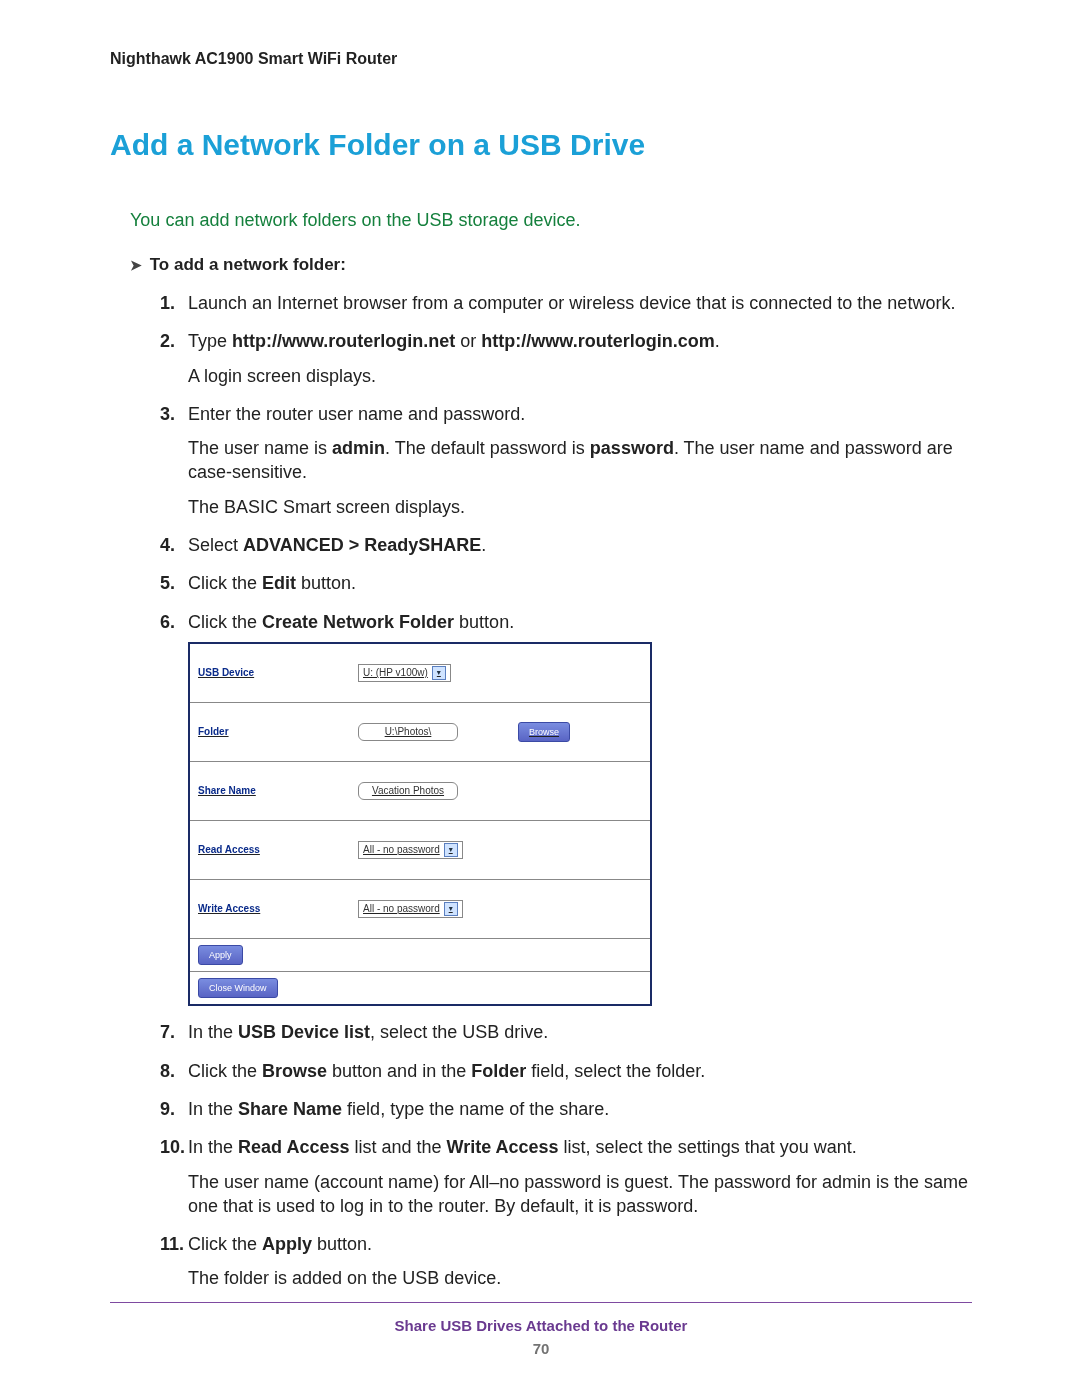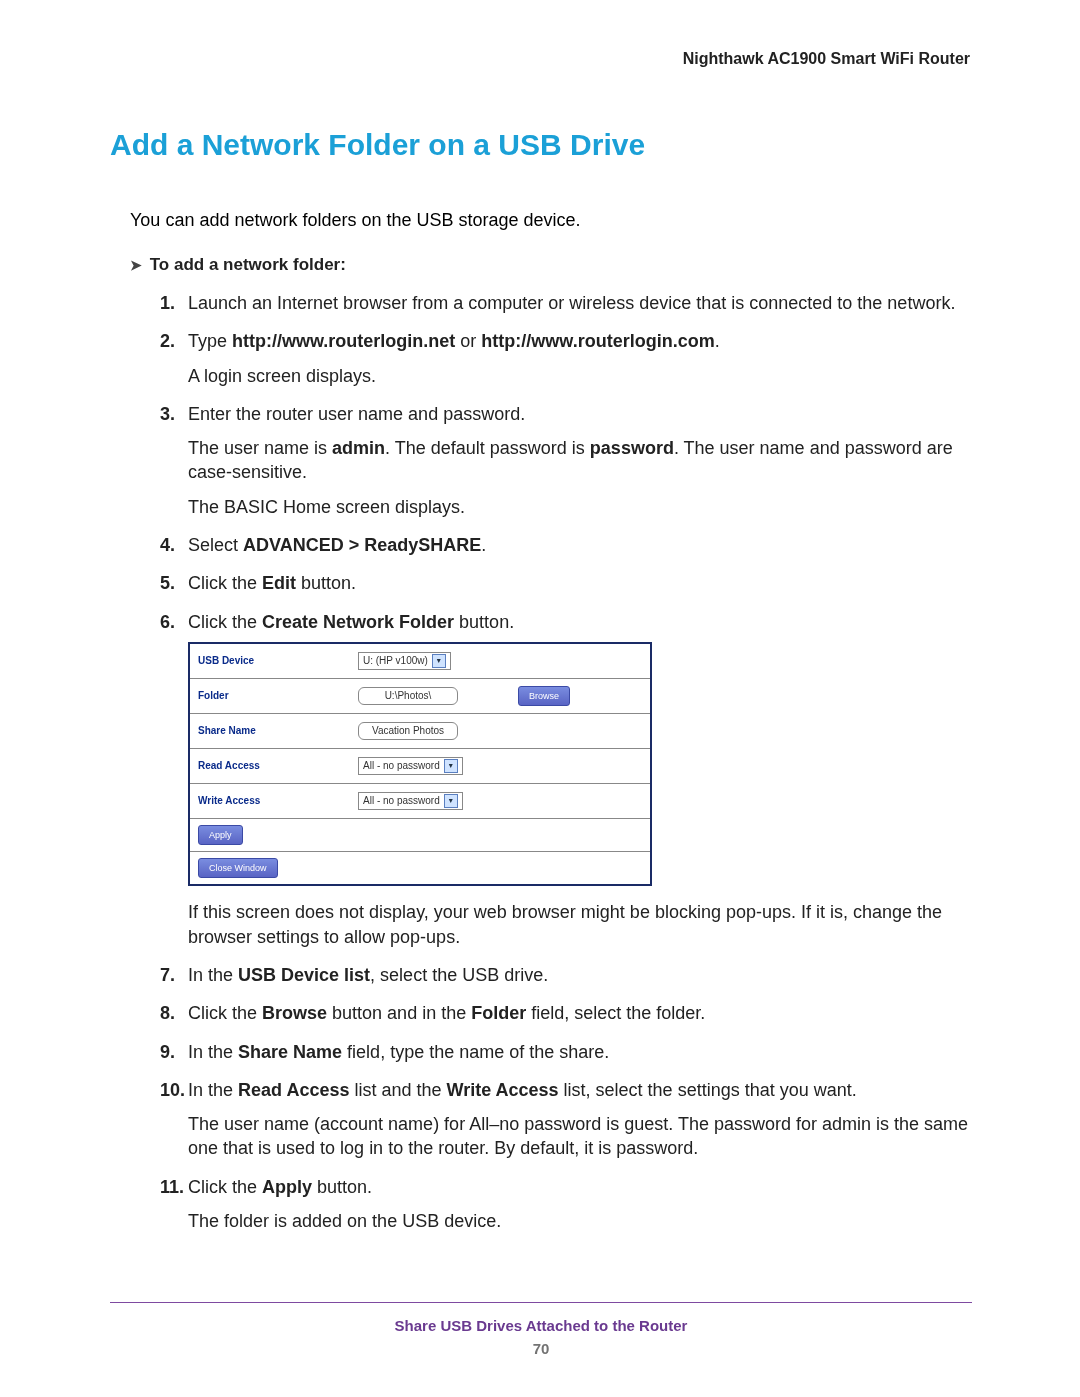--- a/index.html
+++ b/index.html
@@ -11,35 +11,35 @@
   }
   .page {
     width: 1080px;
     min-height: 1397px;
     margin: 0 auto;
     position: relative;
     box-sizing: border-box;
     padding: 50px 110px 80px 110px;
   }
   .doc-header {
-    text-align: right;
+    text-align: left;
     font-weight: 700;
     font-size: 16px;
     color: #222;
     margin-bottom: 60px;
   }
   .section-title {
     font-size: 30px;
     font-weight: 700;
     color: #1ba0d7;
     margin: 0 0 48px 0;
   }
   .intro {
     font-size: 18px;
-    color: #000000;
+    color: #15803d;
     margin: 0 0 24px 20px;
   }
   .sub-head {
     display: flex;
     align-items: baseline;
     margin: 0 0 16px 20px;
     font-weight: 700;
     font-size: 17px;
   }
   .sub-head .tri {
@@ -77,22 +77,23 @@
     width: 460px;
     margin: 8px 0 14px 0;
     border: 2px solid #1a2b66;
     font-size: 10px;
     background: #fff;
   }
   .dialog .row {
     display: flex;
     align-items: center;
     border-bottom: 1px solid #888;
-    padding: 7px 8px;
+    padding: 19px 8px;
     min-height: 20px;
+    text-decoration: underline;
   }
   .dialog .label {
     width: 160px;
     color: #0a2b8a;
     font-weight: 700;
     font-size: 10px;
   }
   .dialog .control {
     flex: 1;
     display: flex;
@@ -184,21 +185,21 @@
     <li>
       <span>Type </span><span class="b">http://www.routerlogin.net</span><span> or </span><span class="b">http://www.routerlogin.com</span><span>.</span>
       <p>A login screen displays.</p>
     </li>
 
     <li>
       <span>Enter the router user name and password.</span>
       <p>
         <span>The user name is </span><span class="b">admin</span><span>. The default password is </span><span class="b">password</span><span>. The user name and password are case-sensitive.</span>
       </p>
-      <p>The BASIC Home screen displays.</p>
+      <p>The BASIC Smart screen displays.</p>
     </li>
 
     <li>
       <span>Select </span><span class="b">ADVANCED &gt; ReadySHARE</span><span>.</span>
     </li>
 
     <li>
       <span>Click the </span><span class="b">Edit</span><span> button.</span>
     </li>
 
@@ -248,21 +249,20 @@
           </div>
         </div>
         <div class="btn-row">
           <span class="btn-apply">Apply</span>
         </div>
         <div class="btn-row">
           <span class="btn-close">Close Window</span>
         </div>
       </div>
 
-      <p>If this screen does not display, your web browser might be blocking pop-ups. If it is, change the browser settings to allow pop-ups.</p>
     </li>
 
     <li>
       <span>In the </span><span class="b">USB Device list</span><span>, select the USB drive.</span>
     </li>
 
     <li>
       <span>Click the </span><span class="b">Browse</span><span> button and in the </span><span class="b">Folder</span><span> field, select the folder.</span>
     </li>
 

